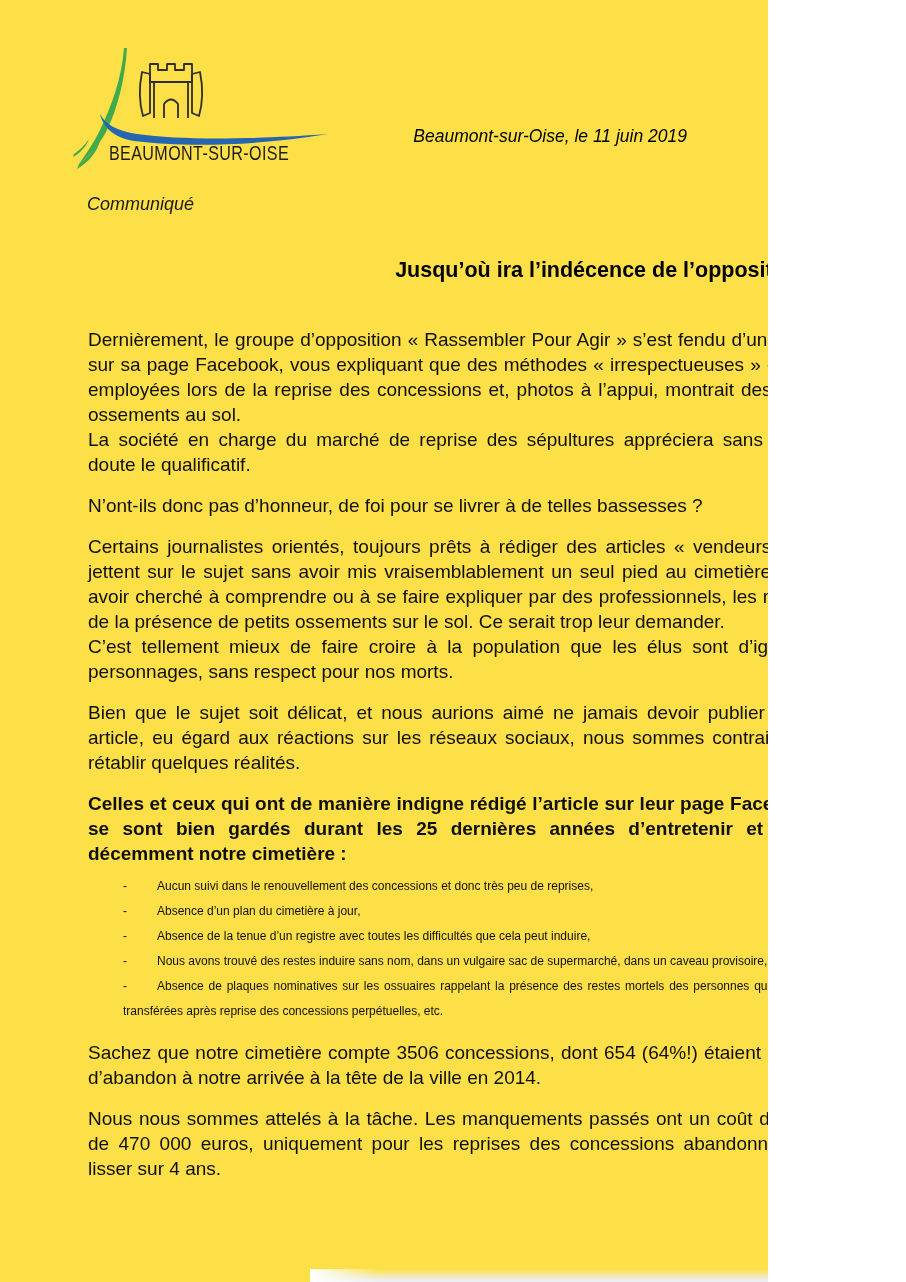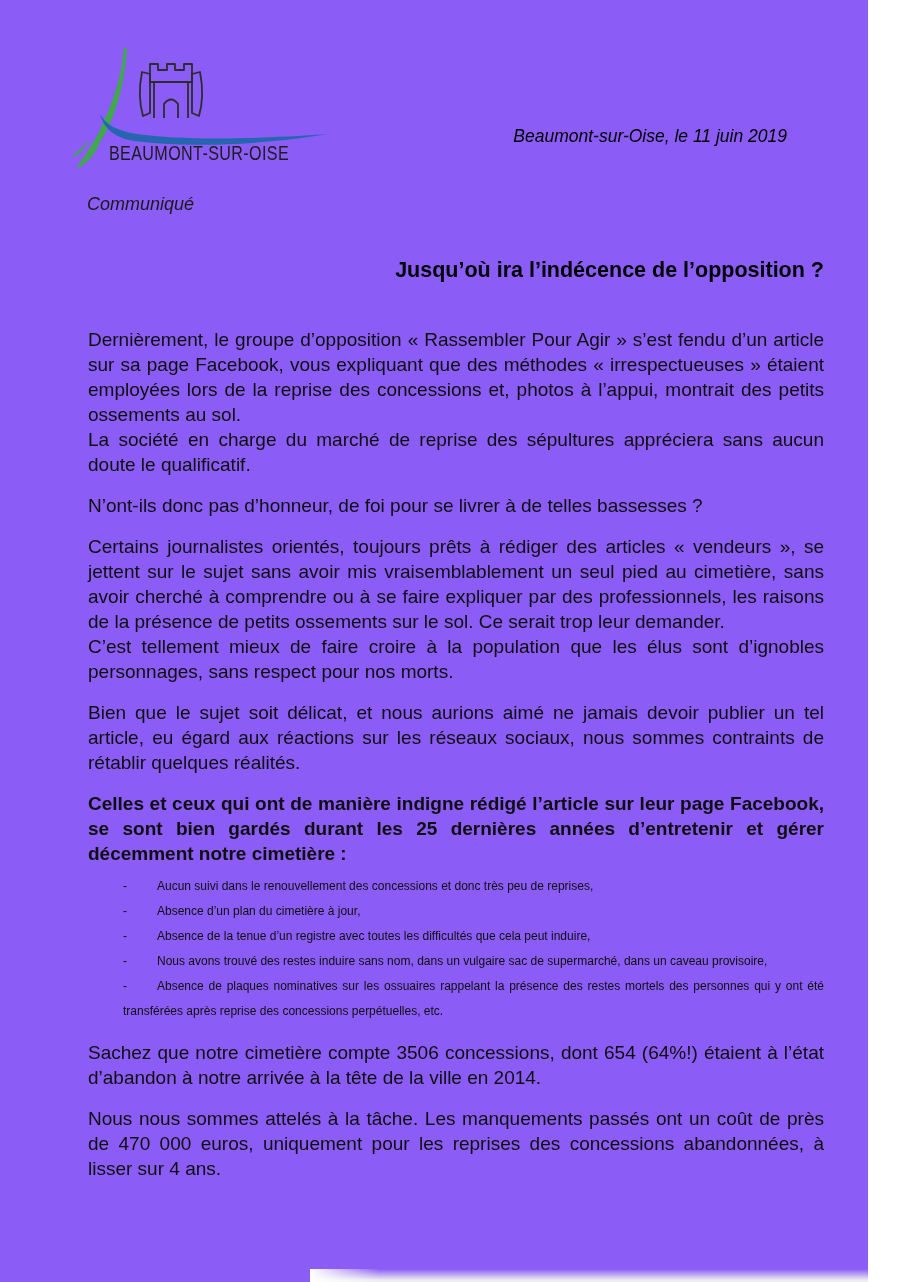--- a/index.html
+++ b/index.html
@@ -2,23 +2,23 @@
 <html><head>
 <meta charset="utf-8">
 <style>
   html, body {
     margin: 0;
     padding: 0;
     background: #ffffff;
   }
   .page {
     position: relative;
-    width: 868px;
+    width: 768px;
     height: 1282px;
-    background: #8b5cf6;
+    background: #fde047;
     overflow: hidden;
     font-family: "Liberation Sans", sans-serif;
     color: #111111;
   }
   .logo-svg {
     position: absolute;
     left: 72px;
     top: 40px;
     width: 260px;
     height: 135px;

